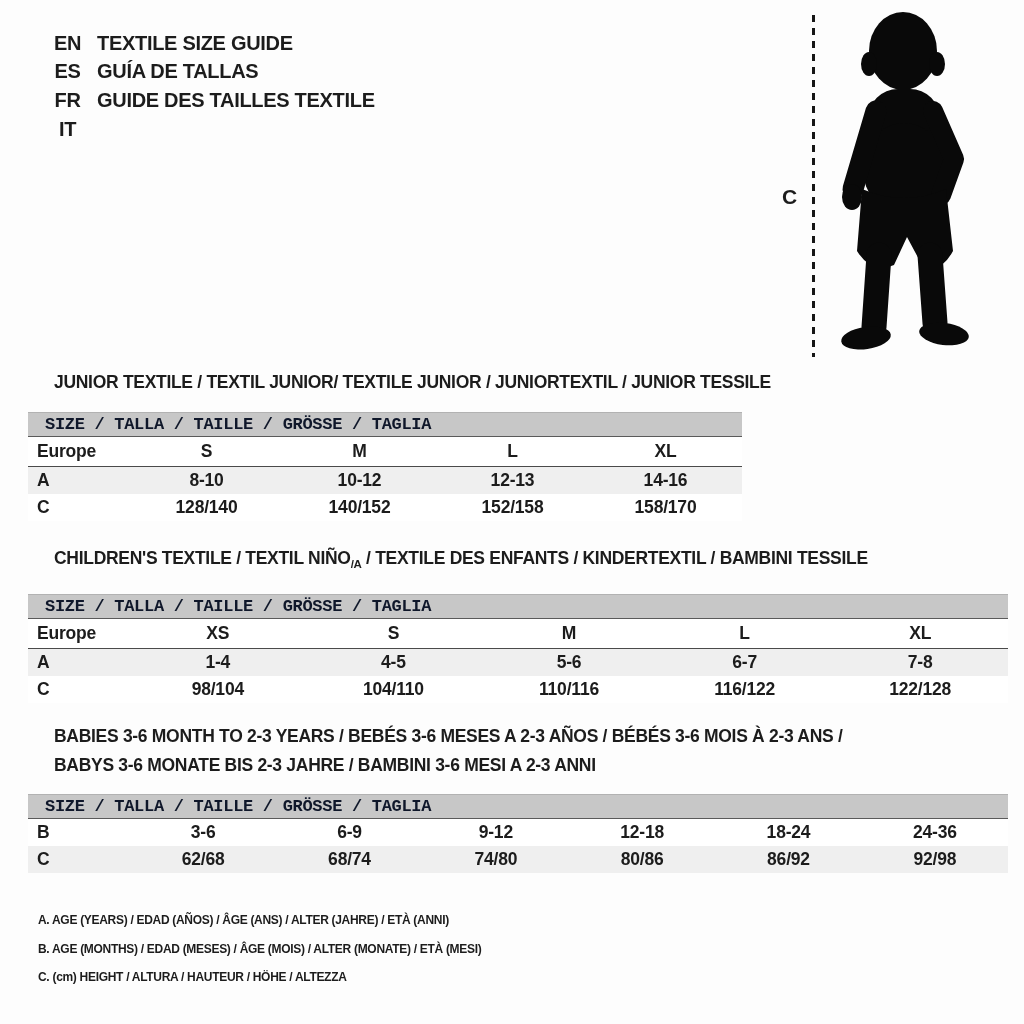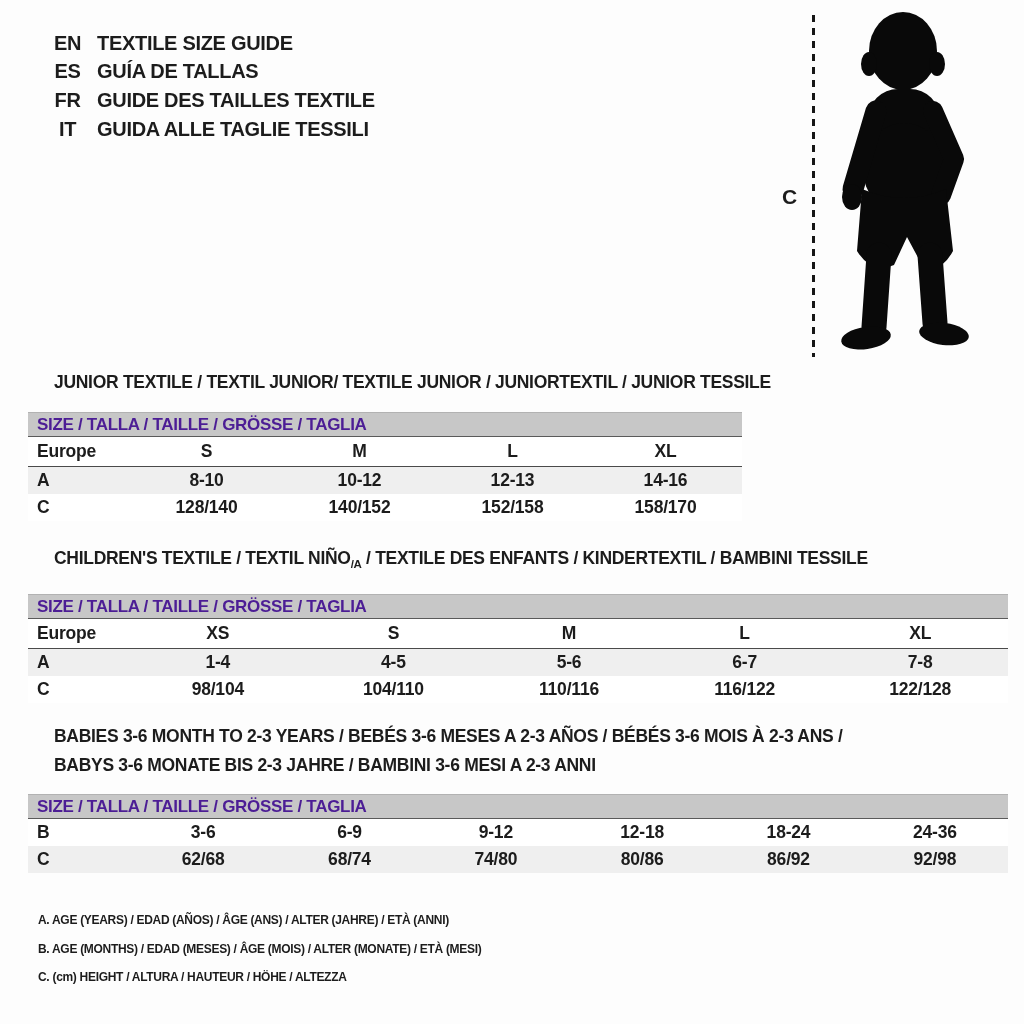--- a/index.html
+++ b/index.html
@@ -34,22 +34,22 @@
   .sub-txt{font-size:11.5px;vertical-align:-4px;}
 
   
   .tbl{position:absolute;background:#ffffff;}
   .tbl-junior{left:28px;top:412px;width:714px;}
   .tbl-children{left:28px;top:594px;width:980px;}
   .tbl-babies{left:28px;top:794px;width:980px;}
   .size-bar{
     height:23px;background:#c7c7c7;
     border-top:1px solid #b2b2b2;border-bottom:1px solid #5a5a5a;
-    display:flex;align-items:center;padding-left:9px;
-    font-size:17px;letter-spacing:-0.3px;color:#4c1d95;
+    display:flex;align-items:center;padding-left:17px;
+    font-size:17px;letter-spacing:-0.3px;color:#0f172a;font-family:Liberation Mono, monospace;
   }
   table{width:100%;border-collapse:collapse;table-layout:fixed;}
   td{height:27px;text-align:center;padding:0;font-size:17.5px;letter-spacing:-0.2px;overflow:hidden;}
   td.lbl{text-align:left;padding-left:9px;}
   tr.hdr td{height:29px;border-bottom:1px solid #4a4a4a;}
   tr.shade td{background:#efefef;}
   col.c-lbl{width:102px;}
 
   
   .notes{position:absolute;left:38px;top:913px;}
@@ -68,21 +68,20 @@
     <div class="lang-row">
       <span class="lang-code">ES</span>
       <span class="lang-title">GUÍA DE TALLAS</span>
     </div>
     <div class="lang-row">
       <span class="lang-code">FR</span>
       <span class="lang-title">GUIDE DES TAILLES TEXTILE</span>
     </div>
     <div class="lang-row">
       <span class="lang-code">IT</span>
-      <span class="lang-title">GUIDA ALLE TAGLIE TESSILI</span>
     </div>
   </div>
 
   <div class="figure">
     <div class="dash-line"></div>
     <div class="measure-label">C</div>
     <svg class="toddler-svg" width="156" height="352" viewBox="0 0 156 352" fill="#090909">
       <ellipse cx="75" cy="44" rx="34" ry="39"></ellipse>
       <ellipse cx="41" cy="57" rx="8" ry="12"></ellipse>
       <ellipse cx="109" cy="57" rx="8" ry="12"></ellipse>

